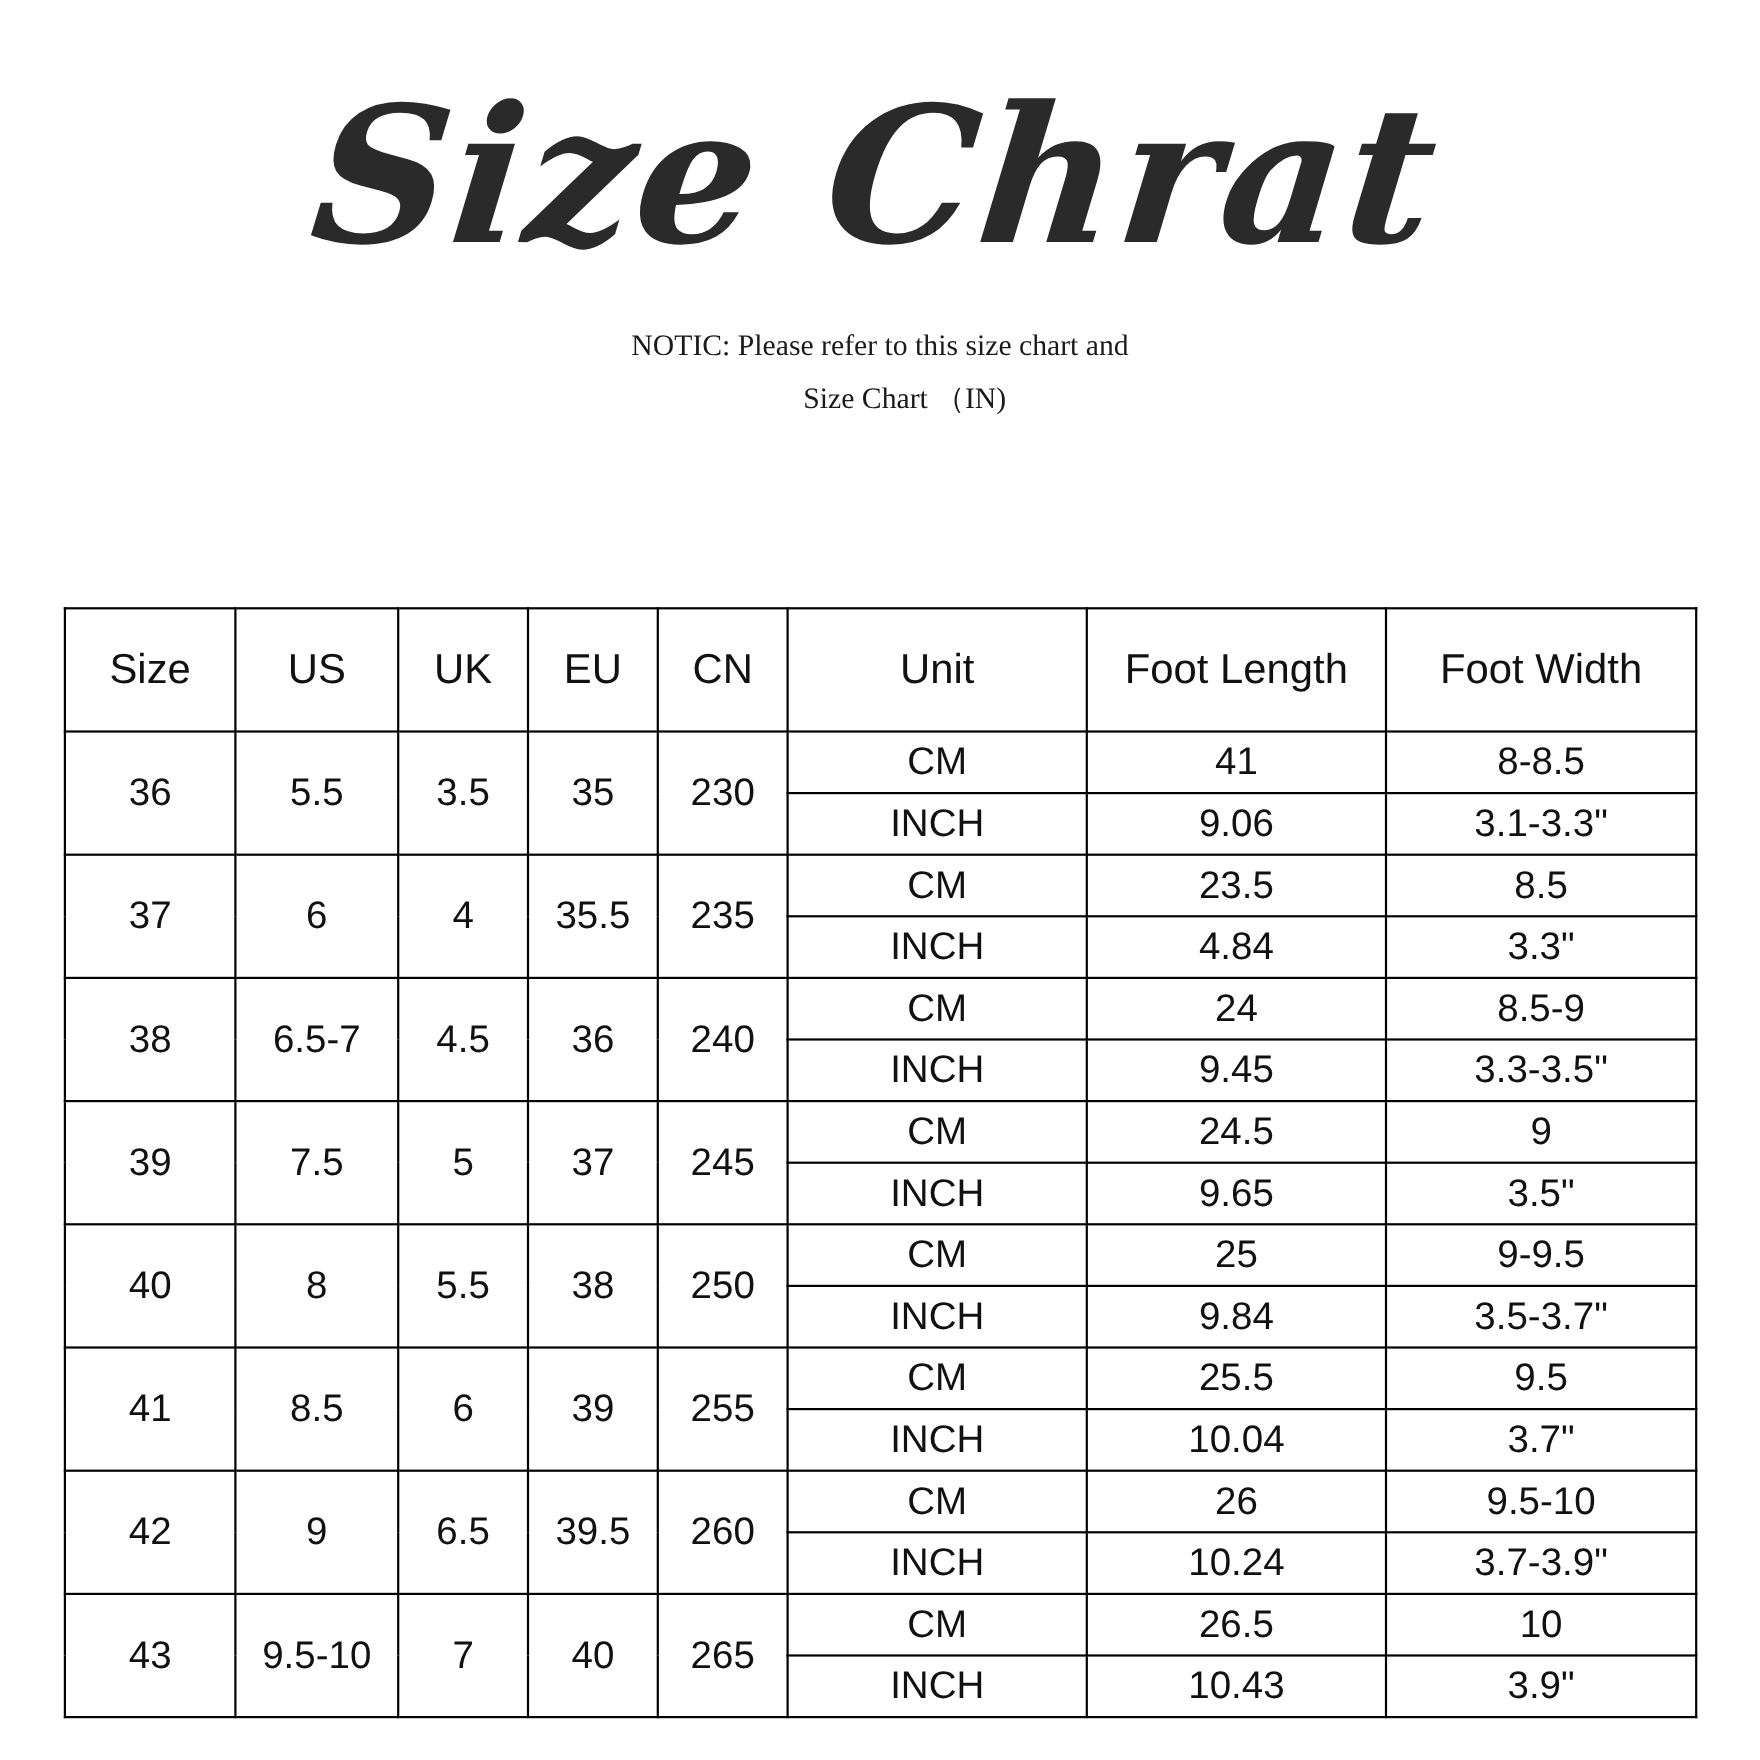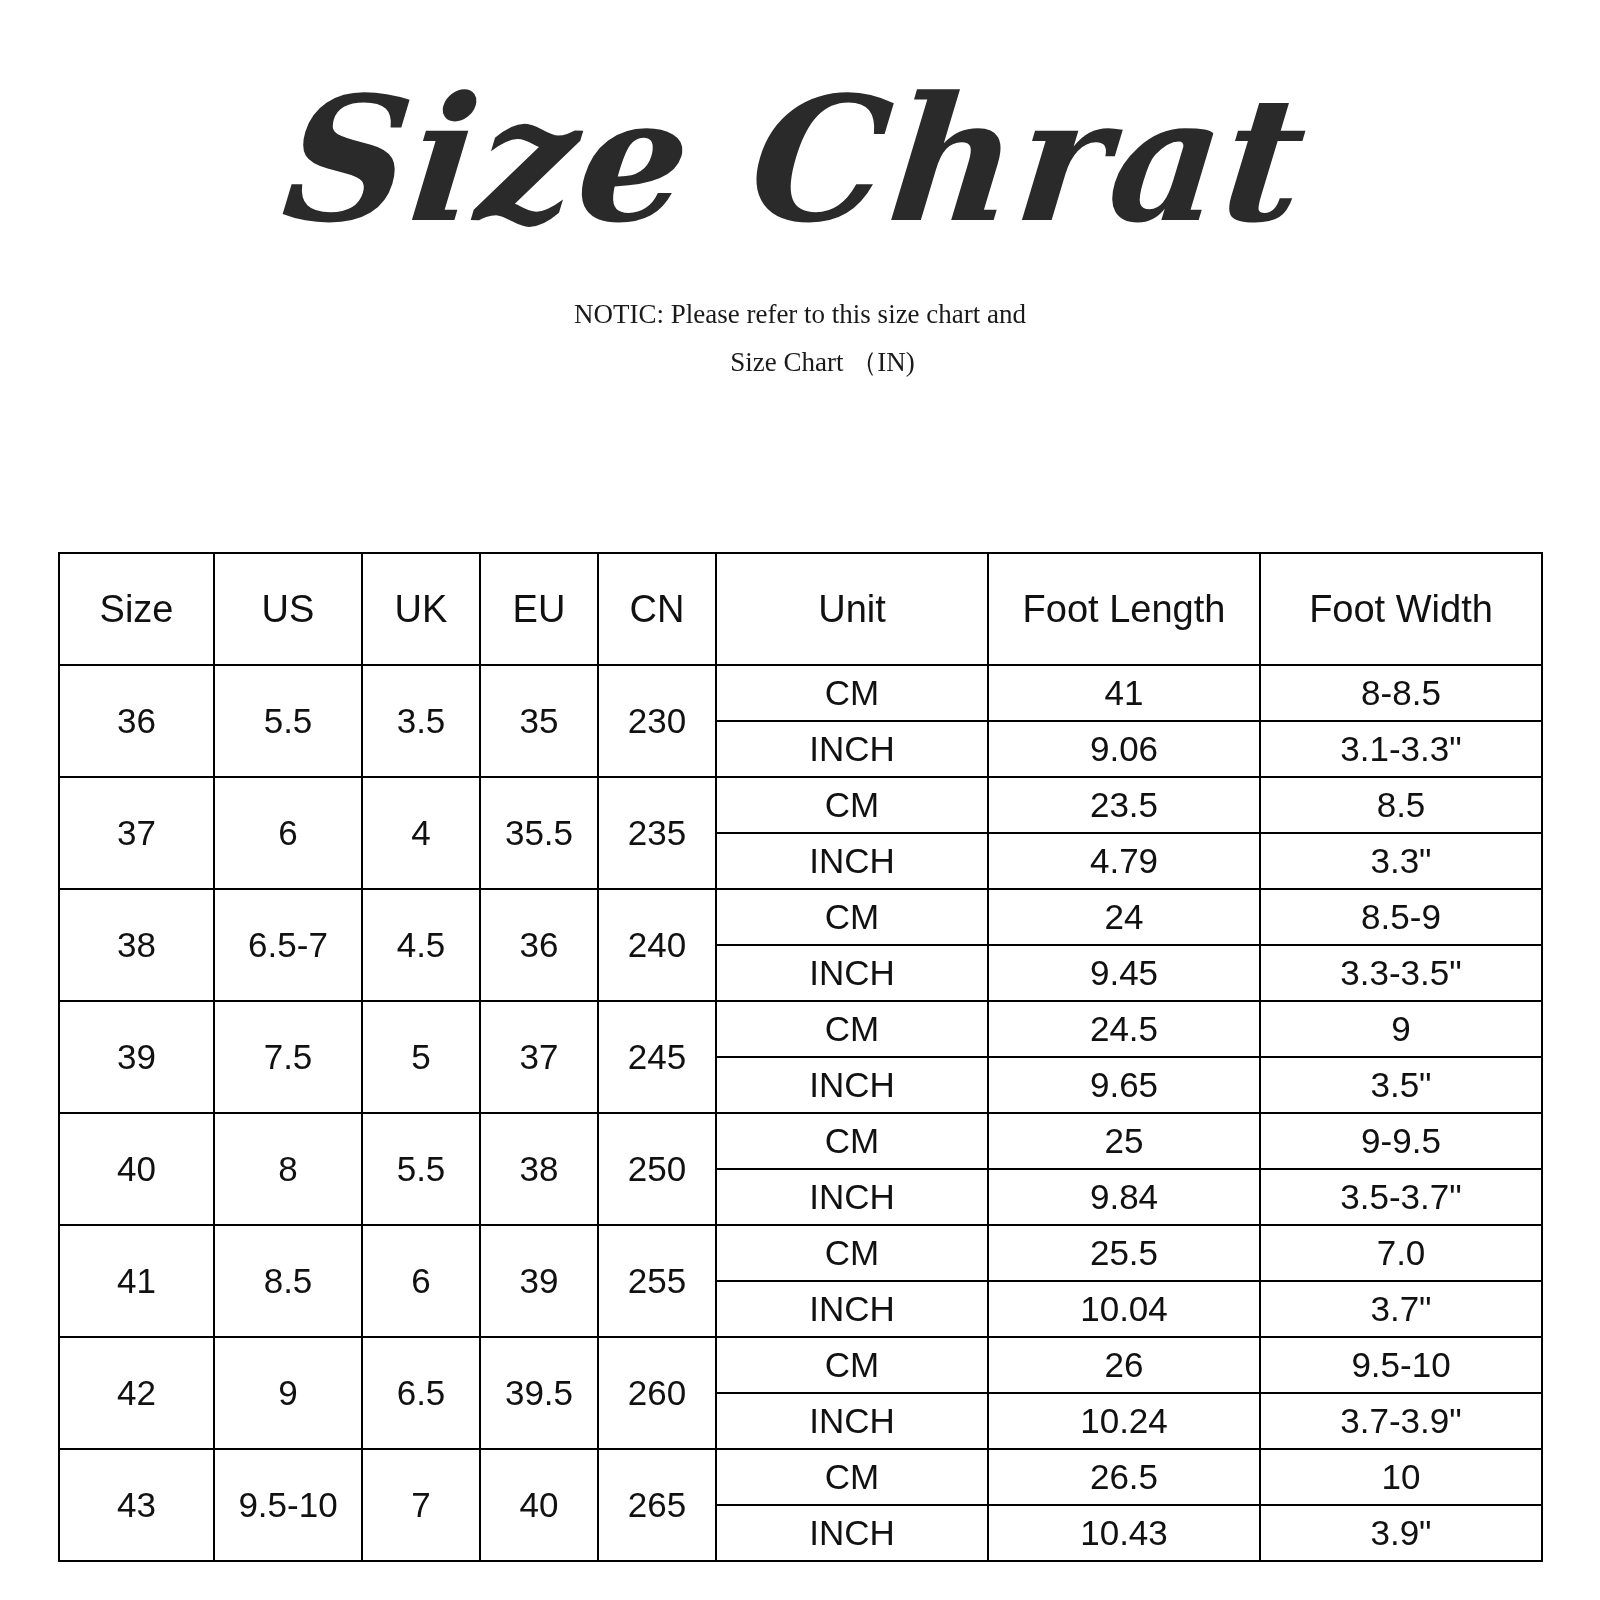--- a/index.html
+++ b/index.html
@@ -153,21 +153,21 @@
           <td class="spanned" rowspan="2">6</td>
           <td class="spanned" rowspan="2">4</td>
           <td class="spanned" rowspan="2">35.5</td>
           <td class="spanned" rowspan="2">235</td>
           <td>CM</td>
           <td>23.5</td>
           <td>8.5</td>
         </tr>
         <tr>
           <td>INCH</td>
-          <td>4.79</td>
+          <td>4.84</td>
           <td>3.3"</td>
         </tr>
 
         <tr>
           <td class="spanned" rowspan="2">38</td>
           <td class="spanned" rowspan="2">6.5-7</td>
           <td class="spanned" rowspan="2">4.5</td>
           <td class="spanned" rowspan="2">36</td>
           <td class="spanned" rowspan="2">240</td>
           <td>CM</td>
@@ -213,21 +213,21 @@
         </tr>
 
         <tr>
           <td class="spanned" rowspan="2">41</td>
           <td class="spanned" rowspan="2">8.5</td>
           <td class="spanned" rowspan="2">6</td>
           <td class="spanned" rowspan="2">39</td>
           <td class="spanned" rowspan="2">255</td>
           <td>CM</td>
           <td>25.5</td>
-          <td>7.0</td>
+          <td>9.5</td>
         </tr>
         <tr>
           <td>INCH</td>
           <td>10.04</td>
           <td>3.7"</td>
         </tr>
 
         <tr>
           <td class="spanned" rowspan="2">42</td>
           <td class="spanned" rowspan="2">9</td>

